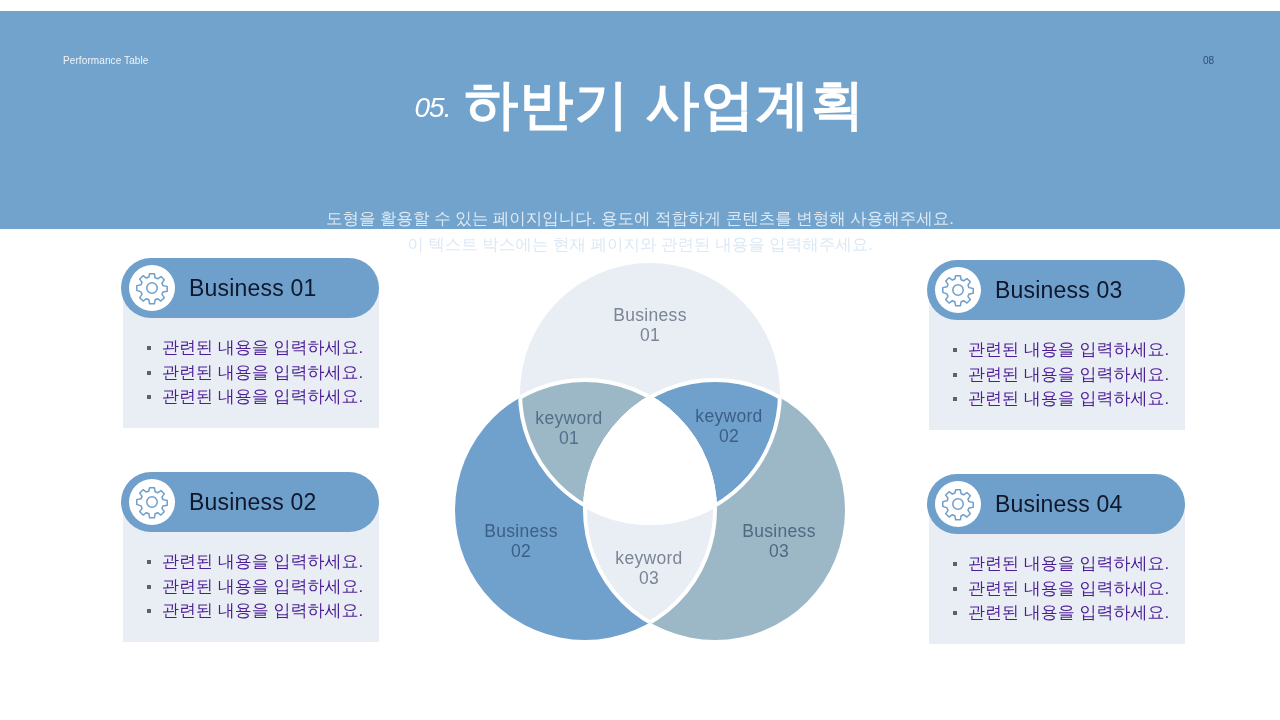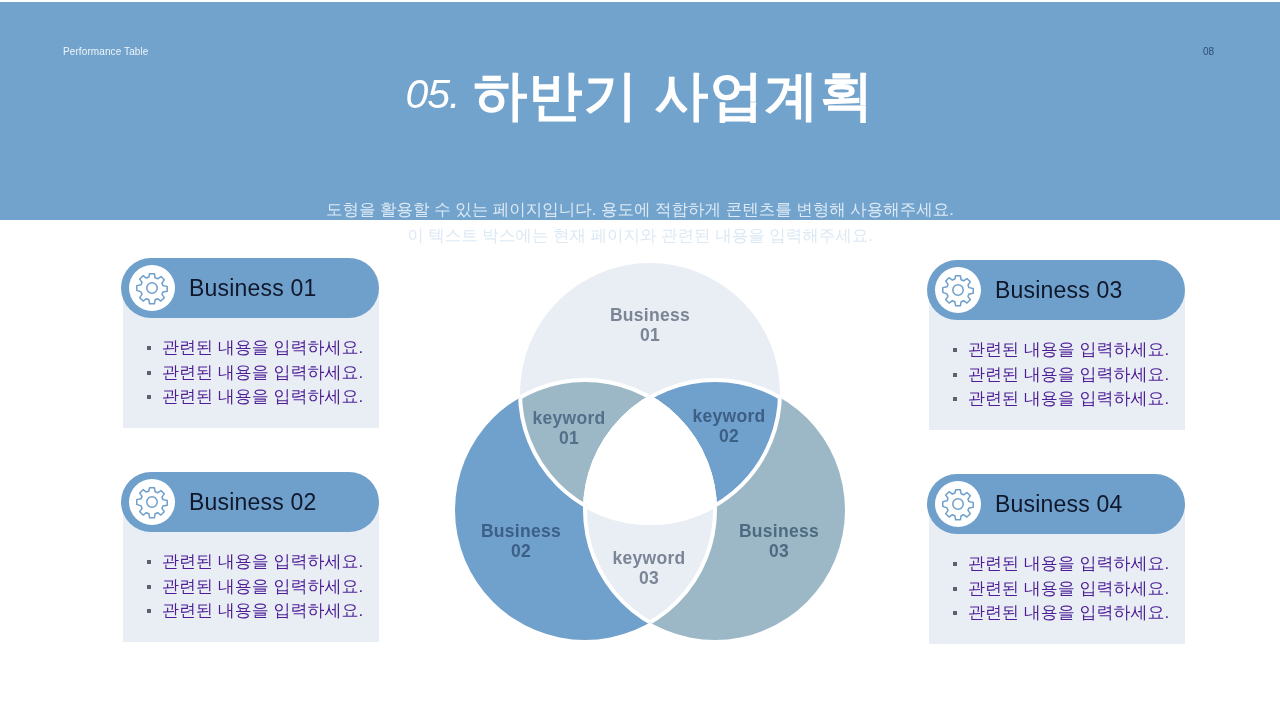--- a/index.html
+++ b/index.html
@@ -1,34 +1,34 @@
 <!DOCTYPE html>
 <html><head>
   <meta charset="utf-8">
   <style>
     * { box-sizing: border-box; margin: 0; padding: 0; }
     html, body { width: 1280px; height: 720px; overflow: hidden; background: #ffffff; }
     body { position: relative; font-family: "Liberation Sans", "DejaVu Sans", sans-serif; }
 
     .header {
-      position: absolute; left: 0; top: 2px; width: 1280px; height: 218px;
+      position: absolute; left: 0; top: 11px; width: 1280px; height: 218px;
       background: #72a3cc;
     }
     .header-label {
       position: absolute; left: 63px; top: 44px; font-size: 10px; color: #eef4fa; letter-spacing: 0.1px;
     }
     .page-num {
       position: absolute; left: 1203px; top: 44px; font-size: 10px; color: #2c4f78;
     }
     .title {
       position: absolute; left: 0; top: 58px; width: 1280px; text-align: center;
       color: #ffffff; white-space: nowrap;
     }
     .title .num {
-      font-style: italic; font-size: 41px; font-weight: normal; margin-right: 14px;
+      font-style: italic; font-size: 28px; font-weight: normal; margin-right: 14px;
       letter-spacing: -1px; vertical-align: 6px;
     }
     .title .main { font-size: 54px; font-weight: bold; letter-spacing: 1px; }
     .subtitle {
       position: absolute; left: 0; top: 146px; width: 1280px; text-align: center;
       color: #dce9f5; font-size: 16.5px; line-height: 26px; margin-top: 48px;
     }
 
     .card {
       position: absolute; width: 258px; height: 170px;
@@ -53,21 +53,21 @@
       position: absolute; left: 26px; top: 78px; list-style: none;
     }
     .card-list li {
       font-size: 17px; color: #4c1d95; line-height: 24.5px; white-space: nowrap;
       display: flex; align-items: center;
     }
     .card-list li .bullet {
       display: inline-block; width: 4px; height: 4px; background: #5a6270; margin-right: 11px;
     }
 
-    .venn { position: absolute; left: 440px; top: 250px; width: 420px; height: 400px; font-weight: bold; }
+    .venn { position: absolute; left: 440px; top: 250px; width: 420px; height: 400px; }
     .venn-label {
       position: absolute; text-align: center; font-size: 17.5px; line-height: 20px;
       letter-spacing: 0.3px; transform: translateX(-50%); white-space: nowrap;
     }
   </style>
 </head>
 <body>
 
 <div class="header">
   <div class="header-label">Performance Table</div>

